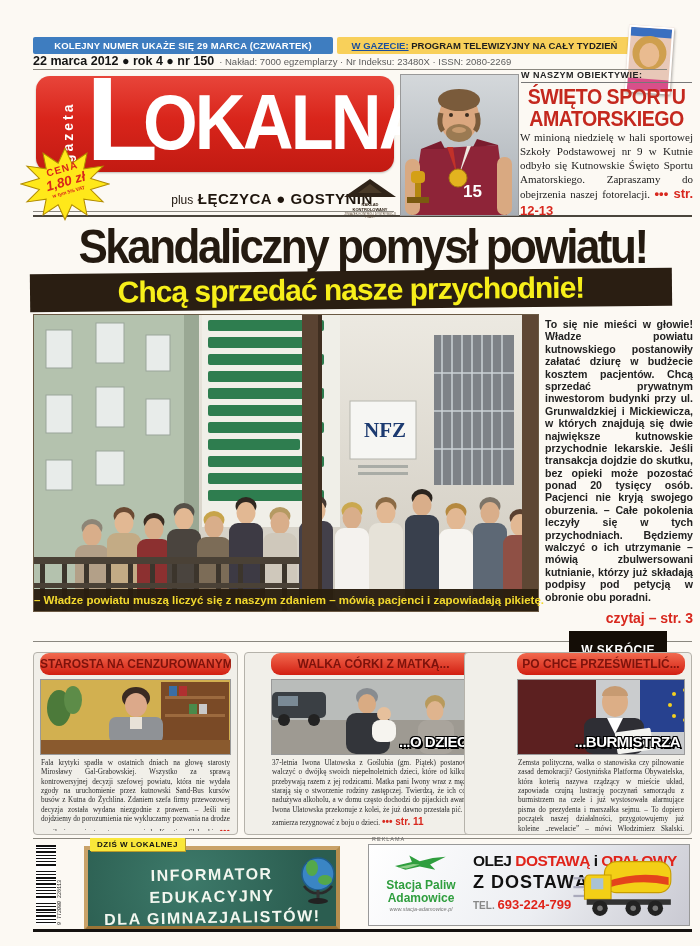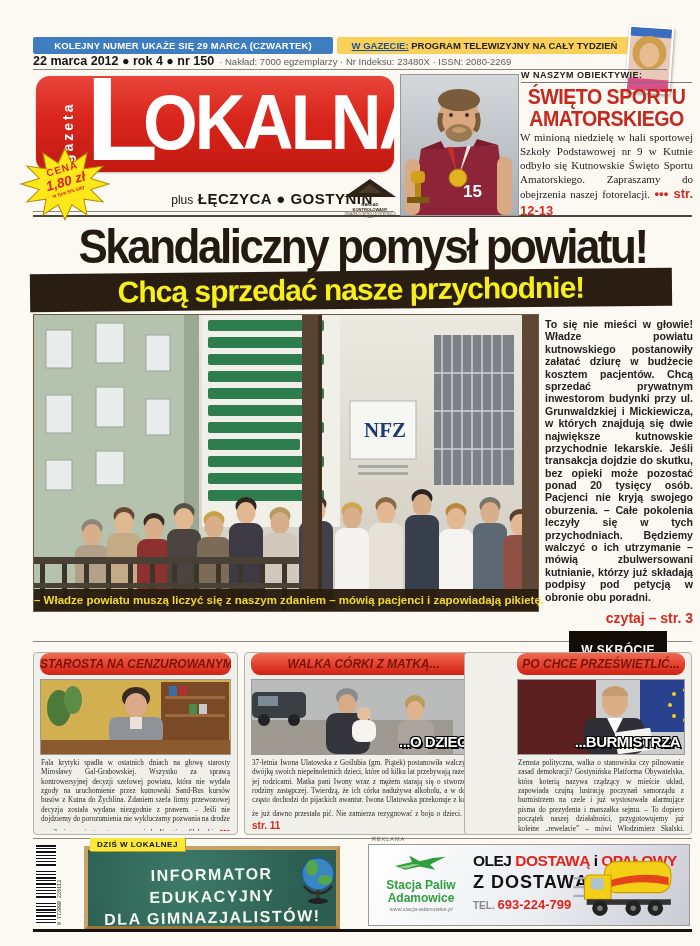--- a/index.html
+++ b/index.html
@@ -61,21 +61,21 @@
            color:#f3d92e;font-size:11.5px;font-weight:700;text-align:center;line-height:23px;white-space:nowrap;}
   
   .leadbody{left:545px;top:318px;width:148px;height:288px;overflow:hidden;font-size:10.6px;font-weight:700;
             line-height:1.17;text-align:justify;color:#222;}
   .readmore{left:545px;top:610px;width:148px;text-align:right;color:#d8281e;font-size:14px;font-weight:900;}
   
   .briefs-tab{right:33px;top:631px;background:#140d06;color:#fff;font-size:12px;font-weight:900;
               padding:12px 12px;letter-spacing:.5px;}
   .brief{top:652px;height:183px;background:#f1efe9;border:1px solid #b5b2aa;border-radius:4px;box-sizing:border-box;}
   .brief-head{margin:0 6px;height:22px;border-radius:9px;background:linear-gradient(180deg,#f26a4f,#d21f12);
-              color:#7d120b;font-size:12px;font-weight:900;text-align:center;line-height:22px;white-space:nowrap;overflow:hidden;font-style:italic;}
+              color:#7d120b;font-size:12px;font-weight:900;text-align:center;line-height:22px;white-space:nowrap;overflow:hidden;}
   .brief-photo{position:relative;margin:4px 6px 0;height:74px;border:1px solid #999;overflow:hidden;background:#bbb;}
   .brief-overlay{position:absolute;right:4px;bottom:4px;color:#fff;font-size:15px;font-weight:900;letter-spacing:-.5px;
                  text-shadow:-1px -1px 0 #000,1px -1px 0 #000,-1px 1px 0 #000,1px 1px 0 #000,2px 2px 0 #000;}
   .brief-text{margin:4px 7px;font-family:"Liberation Serif",serif;font-size:7.2px;line-height:1.3;
               text-align:justify;color:#2a2a2a;overflow:hidden;height:72px;}
   .brief-text .ref{font-family:"Liberation Sans",sans-serif;color:#d8281e;font-weight:900;font-size:10px;}
   
   .barcode{left:36px;top:845px;width:20px;height:80px;background:repeating-linear-gradient(
             180deg,#111 0 1.6px,#fff 1.6px 3.4px,#111 3.4px 4.2px,#fff 4.2px 6.4px);}
   .barcode-num{left:57px;top:845px;height:80px;font-family:"Liberation Mono",monospace;font-size:5px;color:#222;
@@ -349,21 +349,21 @@
         <rect x="0" y="60" width="191" height="14" fill="#8a5a2e"></rect>
       </svg>
       <div class="brief-overlay"></div>
     </div>
     <div class="brief-text">
       <span>Fala krytyki spadła w ostatnich dniach na głowę starosty Mirosławy Gal-Grabowskiej. Wszystko za sprawą kontrowersyjnej decyzji szefowej powiatu, która nie wydała zgody na uruchomienie przez kutnowski Sand-Bus kursów busów z Kutna do Żychlina. Zdaniem szefa firmy przewozowej decyzja została wydana niezgodnie z prawem. – Jeśli nie dojdziemy do porozumienia nie wykluczamy pozwania na drodze cywilnej samej starosty – zapowiada Krystian Słebocki. </span>
       <span class="ref">••• str. 5</span>
     </div>
   </div>
 
-  <div class="abs brief" style="left:244px;width:239px;">
+  <div class="abs brief" style="left:244px;width:239px;padding-left:20px;">
     <div class="brief-head">WALKA CÓRKI Z MATKĄ...</div>
     <div class="brief-photo">
       <svg width="201" height="74" viewBox="0 0 201 74">
         <rect width="201" height="40" fill="#b9bcba"></rect>
           <rect y="40" width="201" height="34" fill="#9e9a92"></rect>
         <rect x="0" y="12" width="54" height="26" rx="5" fill="#3a3f44"></rect>
           <rect x="6" y="16" width="20" height="10" fill="#7a8a96"></rect>
         <circle cx="12" cy="40" r="6" fill="#222"></circle>
           <circle cx="42" cy="40" r="6" fill="#222"></circle>
         <ellipse cx="95" cy="17" rx="11" ry="9" fill="#888c90"></ellipse>

